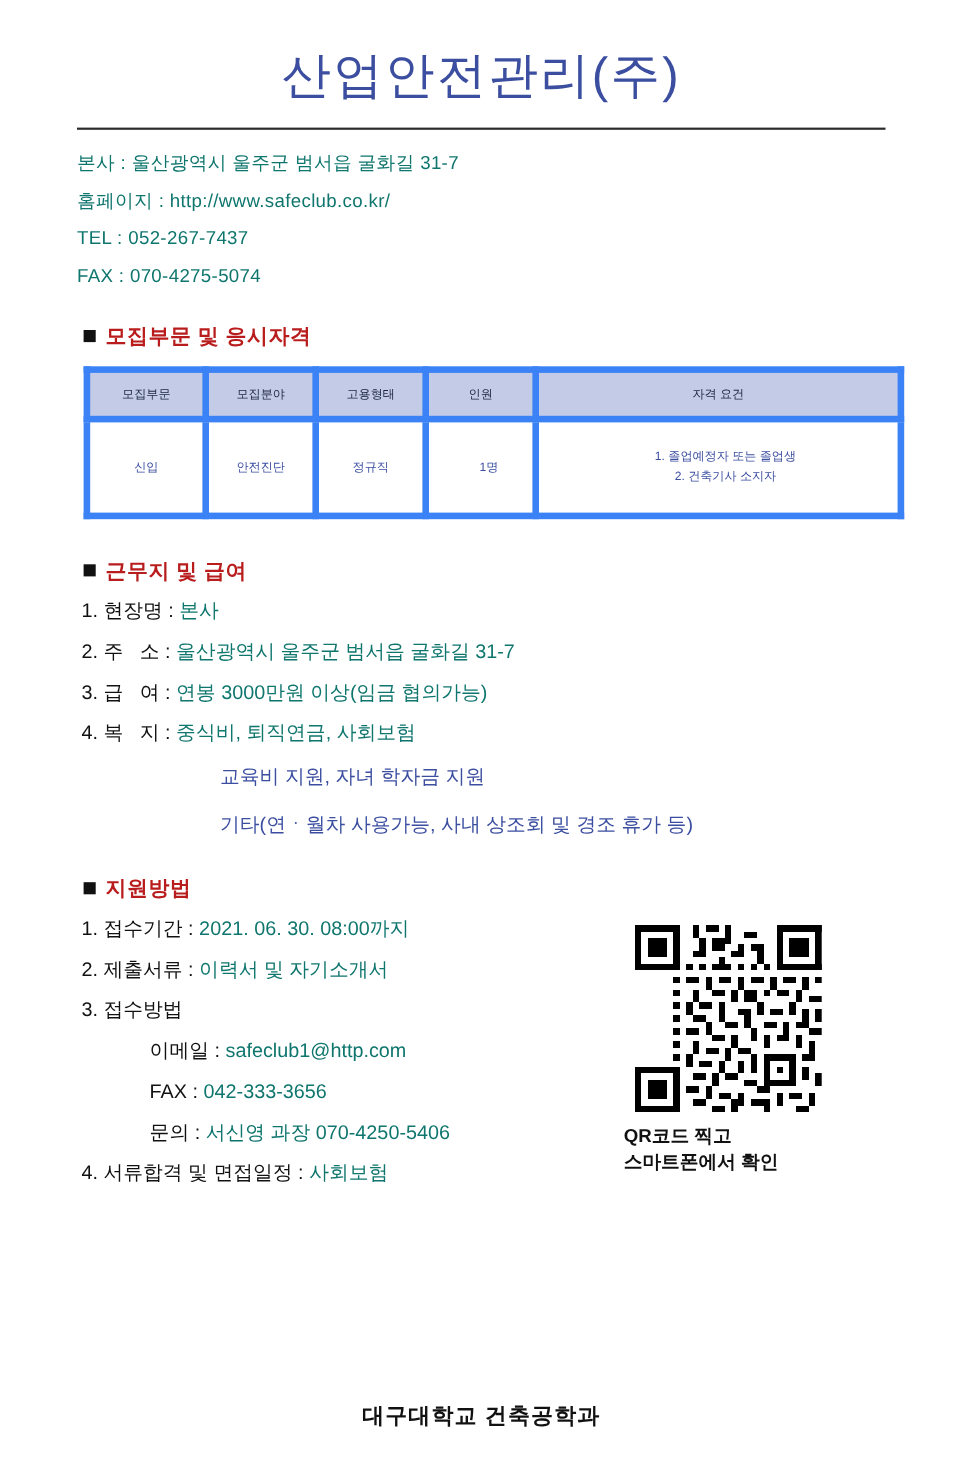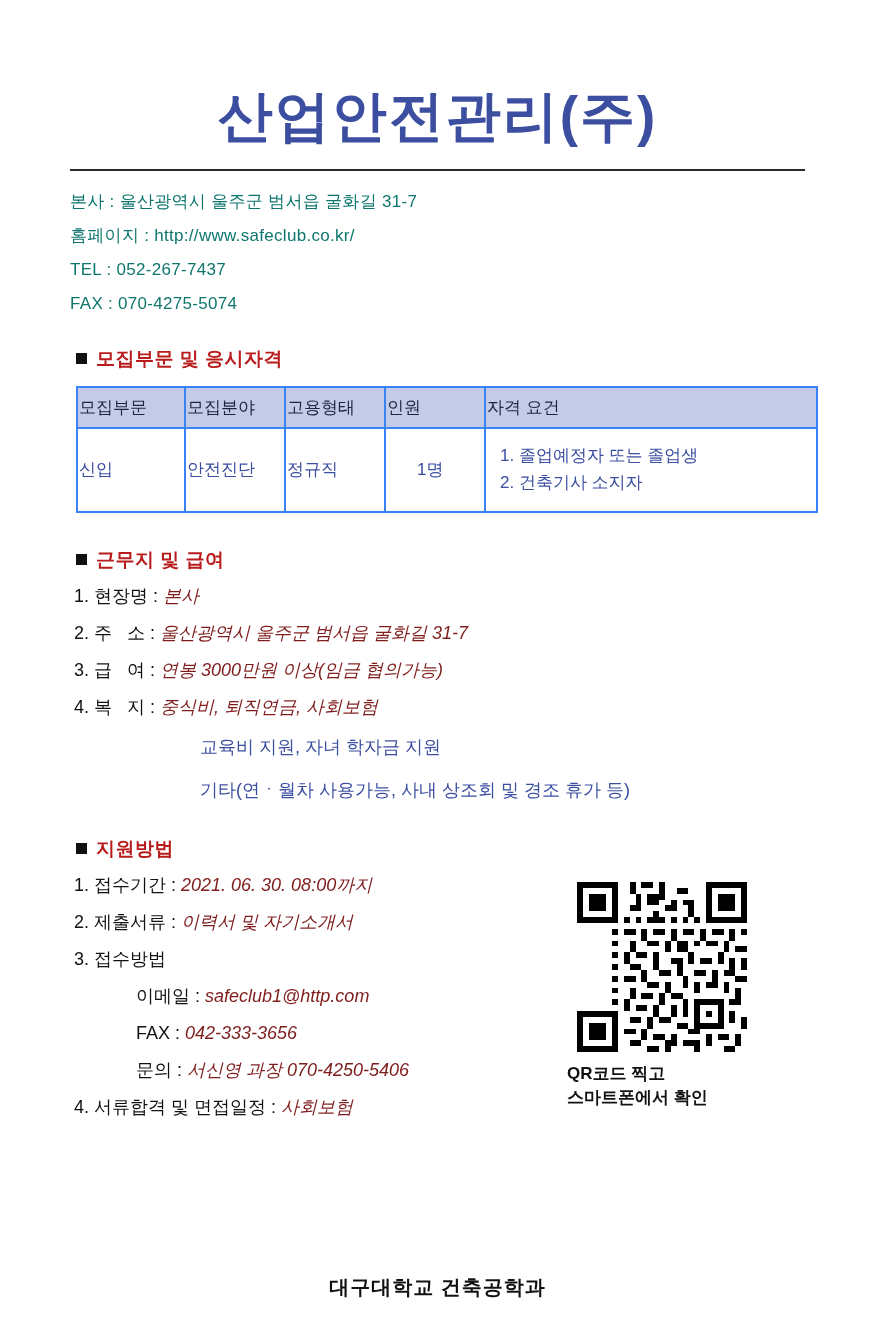--- a/index.html
+++ b/index.html
@@ -19,25 +19,25 @@
     width: 875px;
     height: 1339px;
     position: relative;
     box-sizing: border-box;
     padding: 0 70px;
   }
 
   
   .company-title {
     text-align: center;
-    font-size: 55px;
+    font-size: 45px;
     letter-spacing: 2px;
     color: #3b4ea0;
-    font-weight: 700;
-    padding-top: 86px;
+    font-weight: 400;
+    padding-top: 44px;
     line-height: 1.1;
     font-family: "Liberation Sans", sans-serif;
   }
   .title-rule {
     border-bottom: 2px solid #2b2b2b;
     margin: 22px 0 22px 0;
   }
 
   .contact-block {
     margin-top: 4px;
@@ -68,24 +68,24 @@
   }
 
   
   table.recruit {
     border-collapse: collapse;
     width: 740px;
     margin-left: 6px;
     table-layout: fixed;
   }
   table.recruit th, table.recruit td {
-    border: 2px solid #3b82f6;
-    font-size: 17px;
+    border: 6px solid #3b82f6;
+    font-size: 11px;
     color: #3b4ea0;
-    text-align: left;
+    text-align: center;
     font-weight: normal;
   }
   table.recruit th {
     background: #c3cbe6;
     color: #1b2440;
     height: 37px;
     font-weight: normal;
   }
   table.recruit td {
     height: 80px;
@@ -107,22 +107,21 @@
     margin: 6px 0 0 4px;
   }
   .info-row {
     font-size: 18px;
     line-height: 1.0;
     margin-bottom: 19px;
     color: #111;
     white-space: pre;
   }
   .info-row .val {
-    color: #7f1d1d;
-    font-style: italic;
+    color: #0f766e;
   }
   .info-sub {
     font-size: 18px;
     margin-bottom: 19px;
     color: #3b4ea0;
     padding-left: 126px;
     white-space: pre;
   }
 
   

